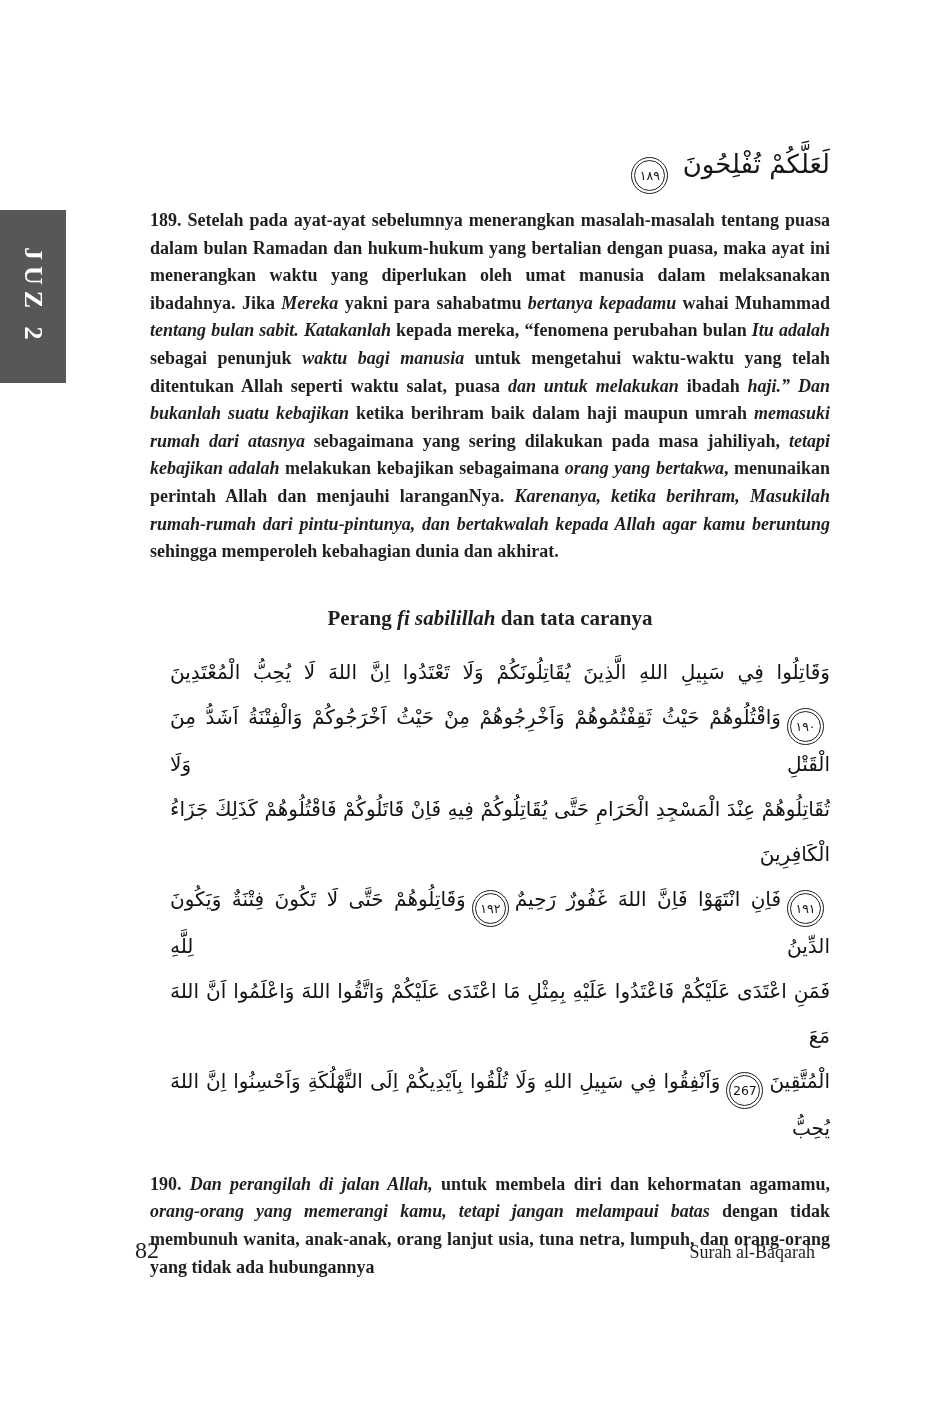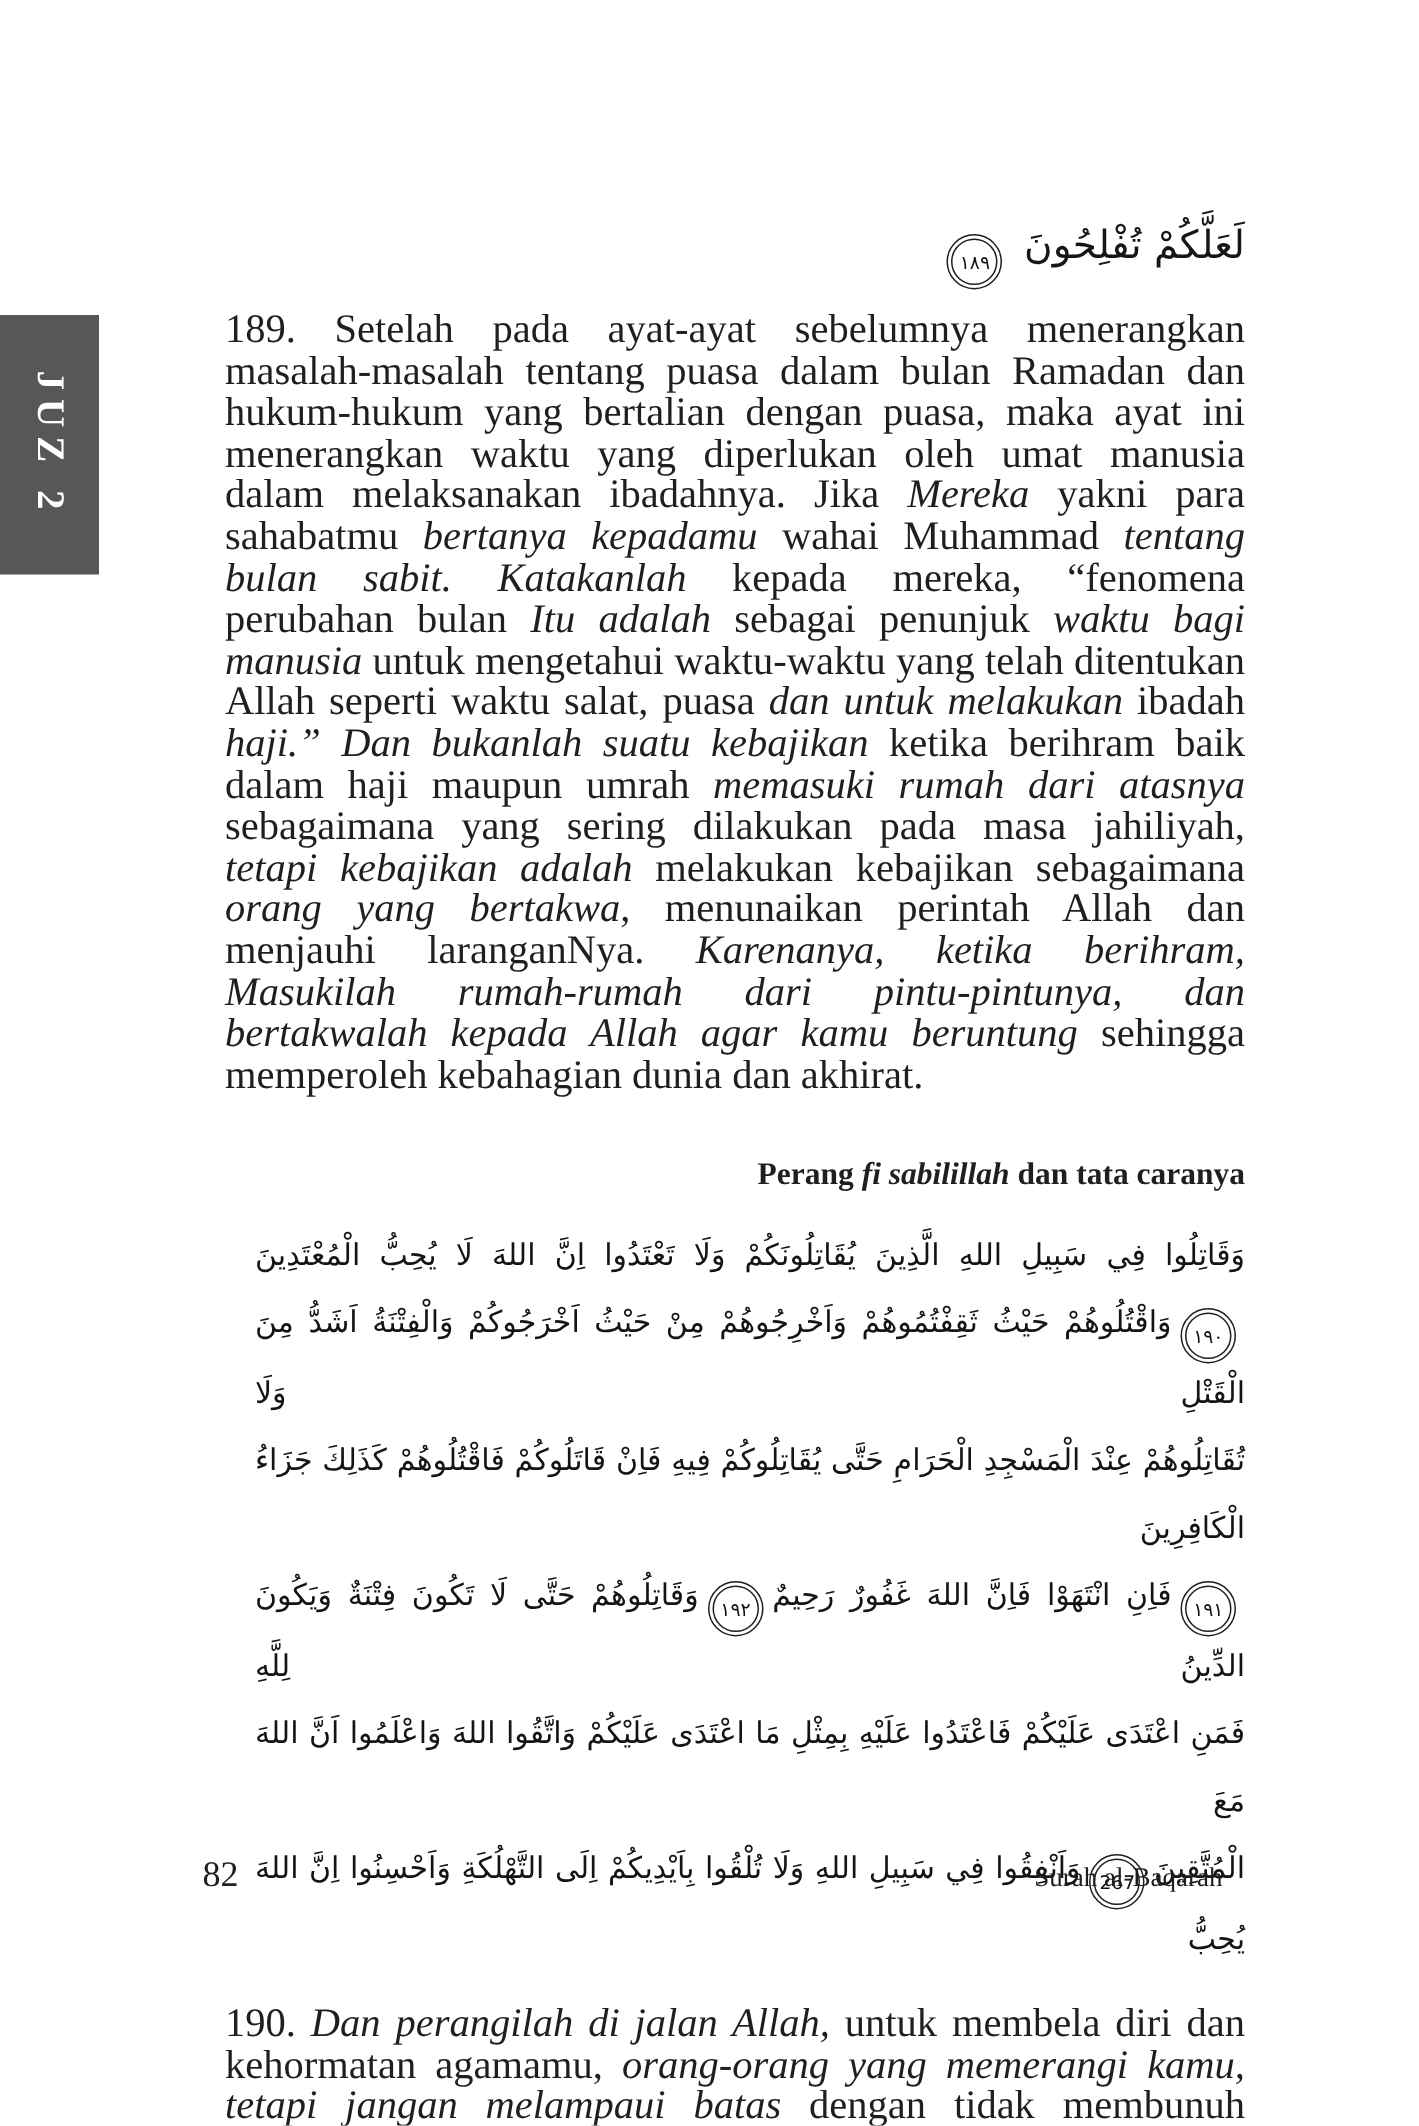--- a/index.html
+++ b/index.html
@@ -41,33 +41,34 @@
     direction: rtl;
     text-align: right;
     font-family: "DejaVu Sans", sans-serif;
     font-size: 26px;
     line-height: 52px;
     color: #161616;
   }
 
   .body-text {
     margin: 0;
-    font-size: 27px;
+    font-size: 18px;
     line-height: 27.6px;
     text-align: justify;
+    font-weight: bold;
   }
   .p189 { margin-top: 16px; }
   .p190 { margin-top: 20px; }
 
   .section-heading {
     margin: 38px 0 0 0;
     font-size: 21px;
     line-height: 28px;
     font-weight: bold;
-    text-align: right;
+    text-align: center;
   }
 
   .arabic-block {
     direction: rtl;
     margin-top: 18px;
     font-family: "DejaVu Sans", sans-serif;
     font-size: 20px;
     color: #141414;
   }
   .aline {

